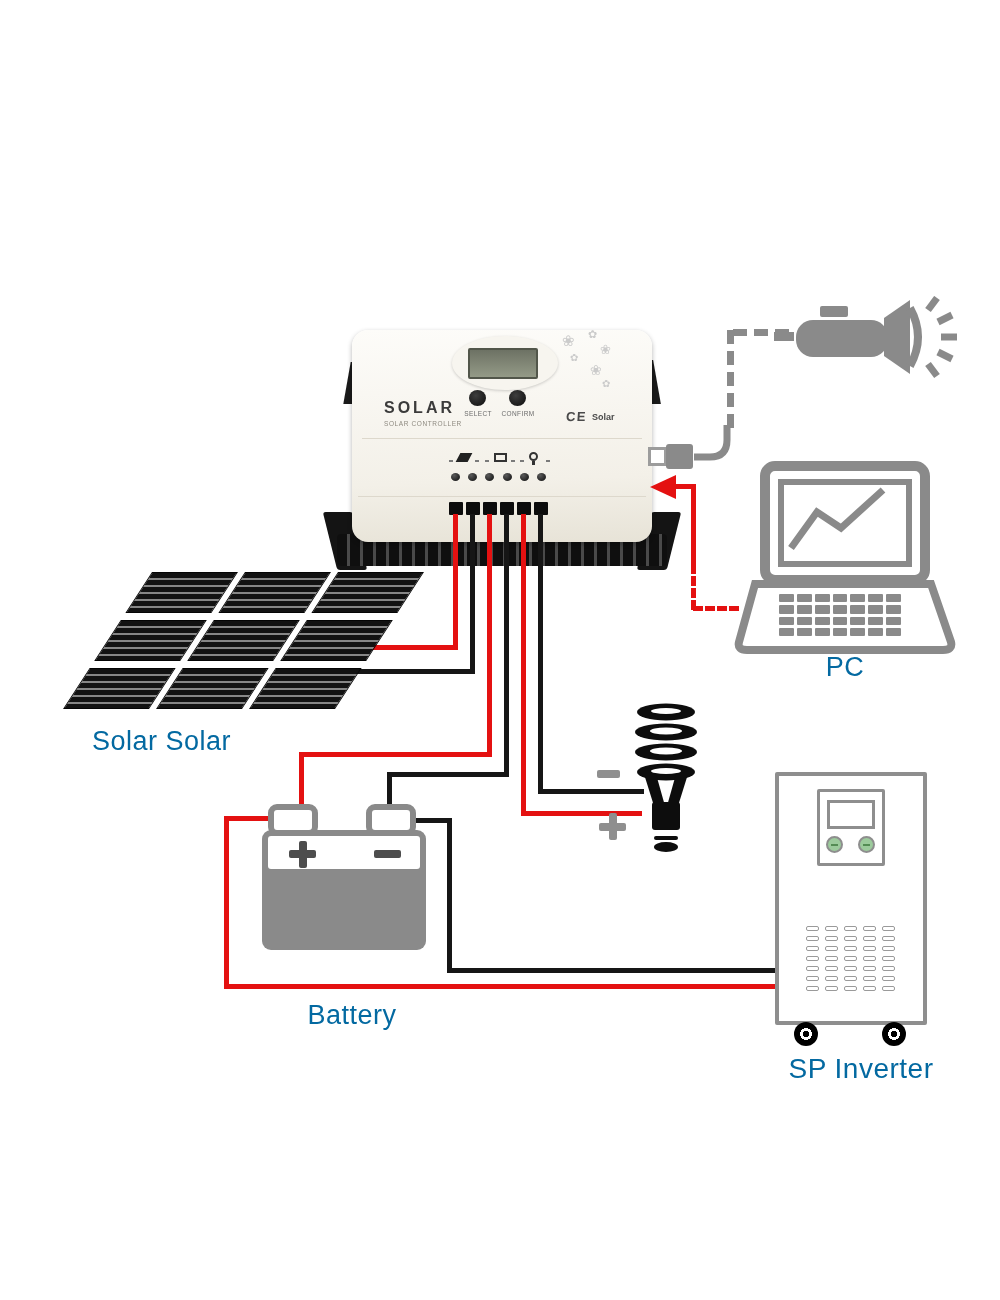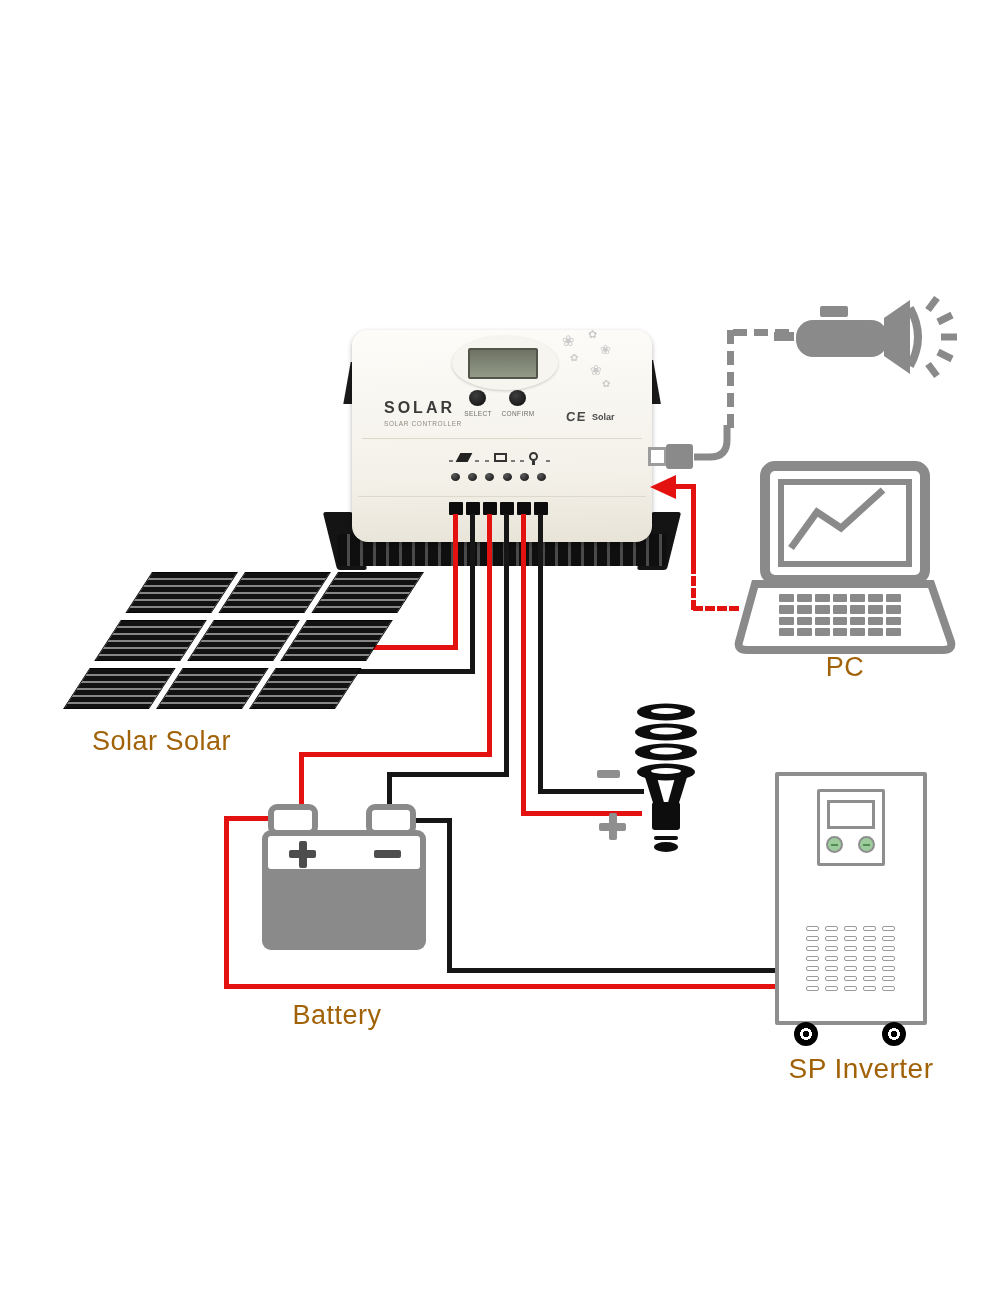--- a/index.html
+++ b/index.html
@@ -1,20 +1,20 @@
 <!DOCTYPE html>
 <html><head>
 <meta charset="utf-8">
 <style>
   html,body{margin:0;padding:0;background:#fff}
   #stage{position:relative;width:1000px;height:1300px;background:#fff;overflow:hidden;
          font-family:"Liberation Sans",sans-serif;color:#1c1c1c}
   #stage *{box-sizing:border-box}
   .abs{position:absolute}
-  .lbl{position:absolute;font-size:27px;color:#a16207;letter-spacing:.5px}
+  .lbl{position:absolute;font-size:27px;color:#0369a1;letter-spacing:.5px}
 
   
   .w{position:absolute}
   .red{background:#e41111}
   .blk{background:#161616}
   #w1v{left:453px;top:514px;width:5px;height:134px}
   #w1h{left:358px;top:645px;width:100px;height:5px}
   #w2v{left:470px;top:514px;width:5px;height:160px}
   #w2h{left:338px;top:669px;width:137px;height:5px}
   #w3v{left:487px;top:514px;width:5px;height:243px}
@@ -106,21 +106,21 @@
 
   
   .post{position:absolute;top:804px;width:50px;height:32px;border:6px solid #8a8a8a;background:#fff;border-radius:9px}
   #post-l{left:268px} #post-r{left:366px}
   #bat-body{left:262px;top:830px;width:164px;height:120px;background:#8a8a8a;border-radius:9px}
   #bat-band{left:268px;top:836px;width:152px;height:33px;background:#fff;border-radius:3px}
   .sign{position:absolute;background:#4d4d4d;border-radius:2px}
   #bat-plus-h{left:289px;top:850px;width:27px;height:8px}
   #bat-plus-v{left:299px;top:841px;width:8px;height:27px}
   #bat-minus{left:374px;top:850px;width:27px;height:8px}
-  #lbl-battery{left:247px;top:1000px;width:180px;text-align:center}
+  #lbl-battery{left:262px;top:1000px;width:180px;text-align:center}
 
   
   #cfl{left:630px;top:700px}
   .gsign{position:absolute;background:#8f8f8f;border-radius:2px}
   #lamp-minus{left:597px;top:770px;width:23px;height:8px}
   #lamp-plus-h{left:599px;top:823px;width:27px;height:8px}
   #lamp-plus-v{left:609px;top:813px;width:8px;height:27px}
 
   
   #inv-box{left:775px;top:772px;width:152px;height:253px;border:4px solid #8e8e8e;background:#fff;border-radius:2px}

